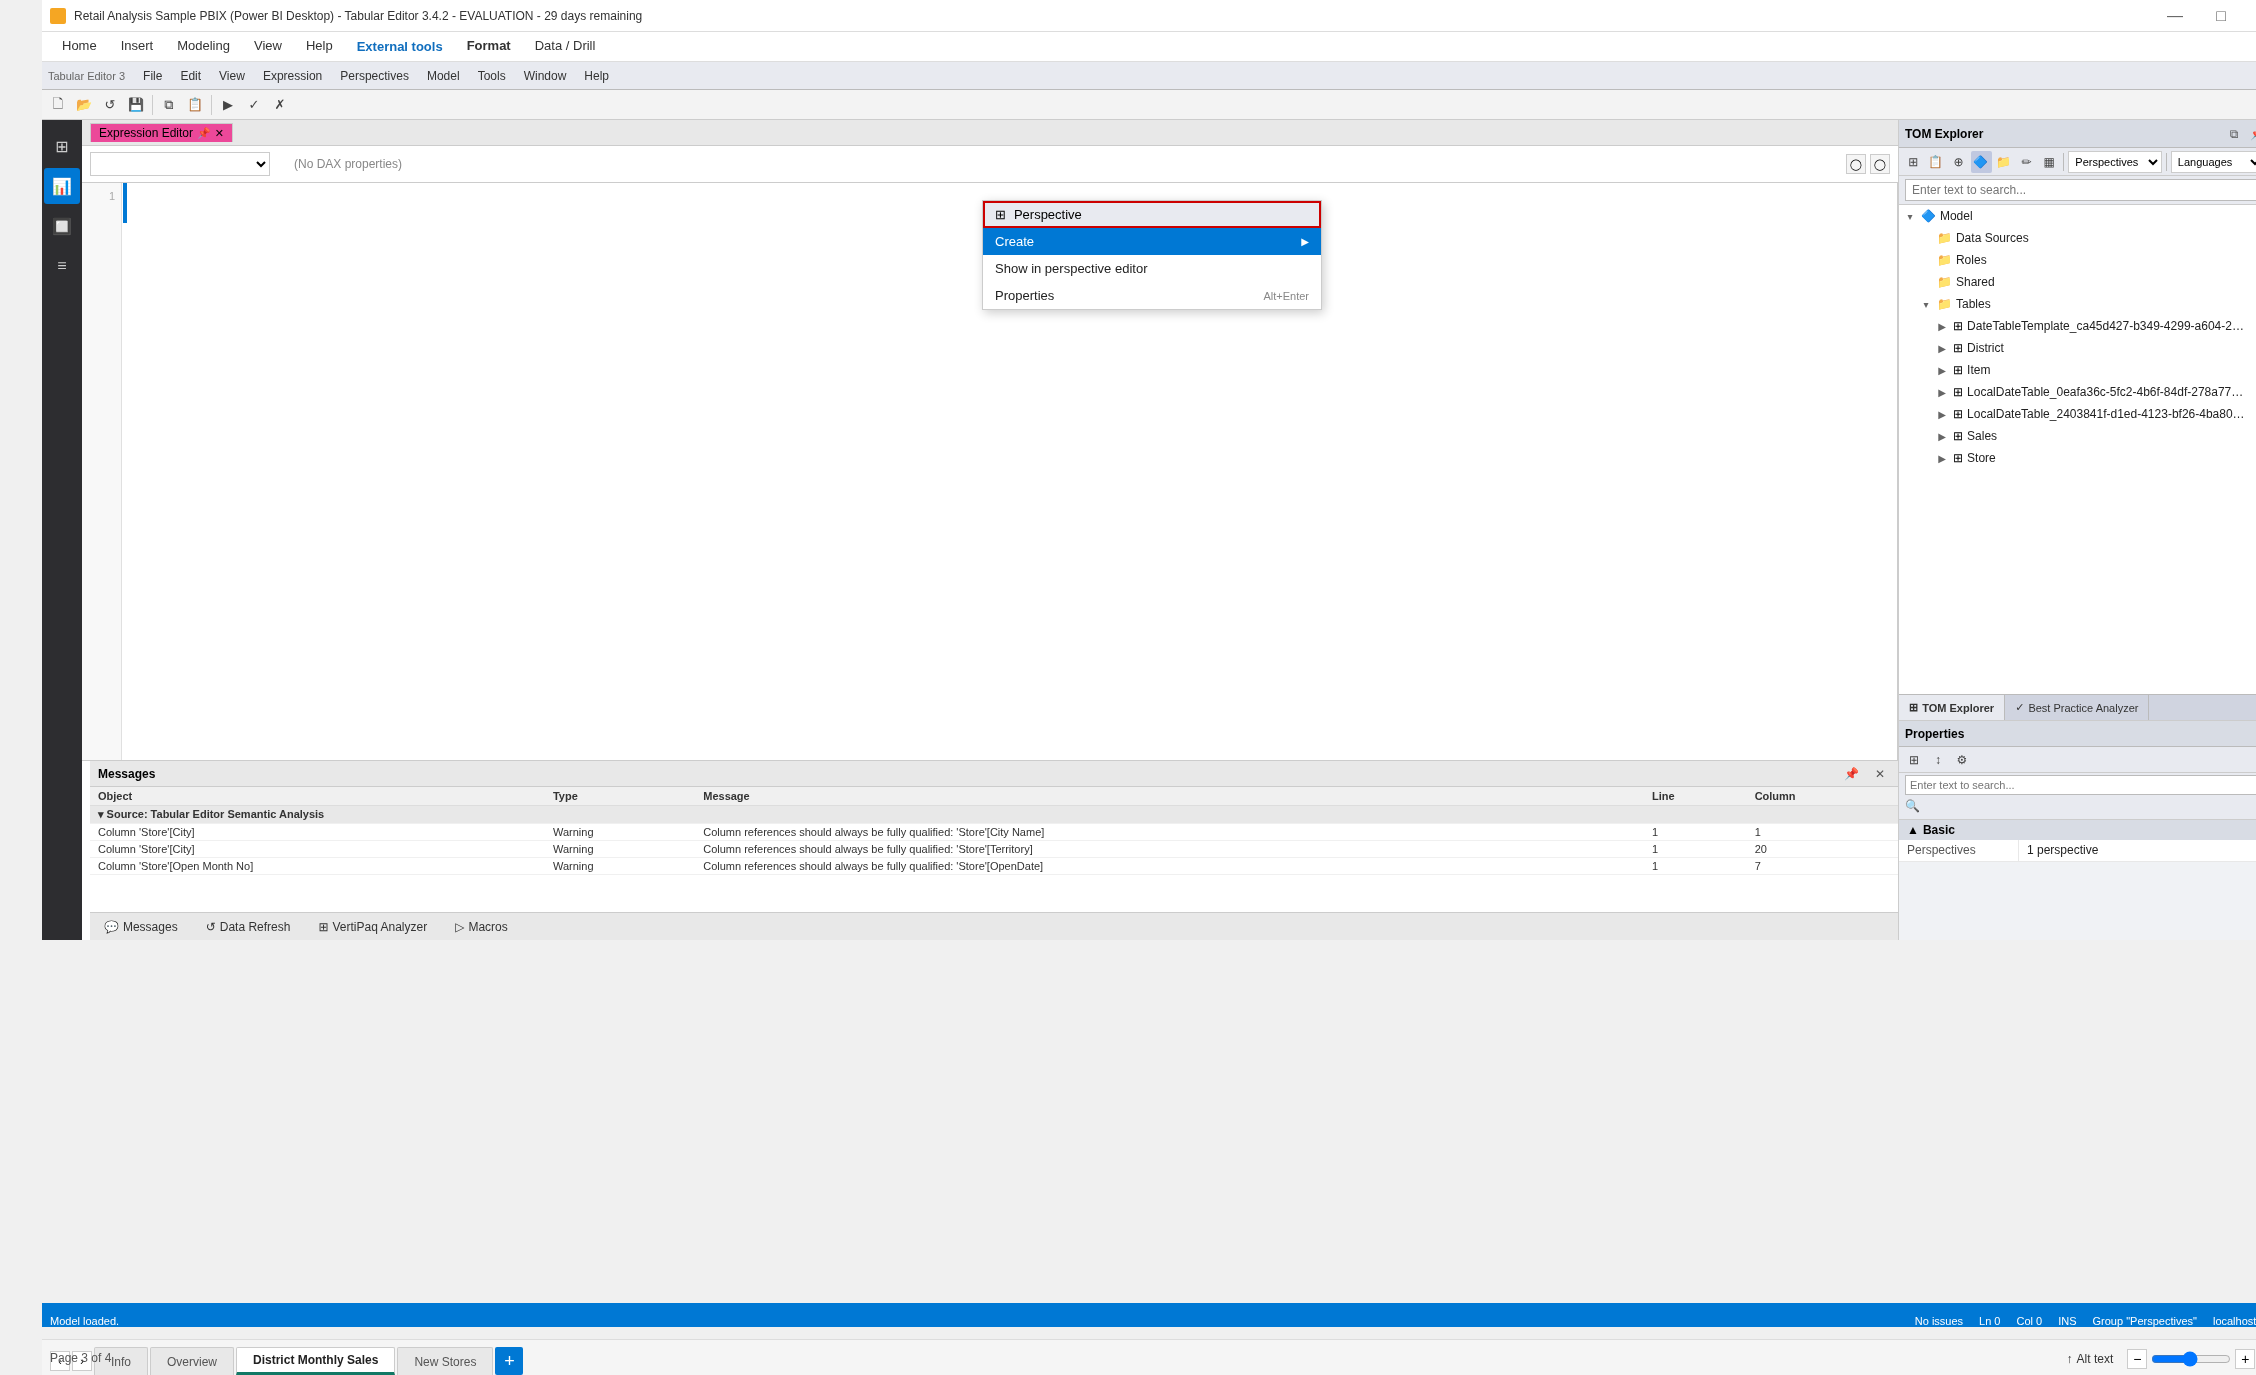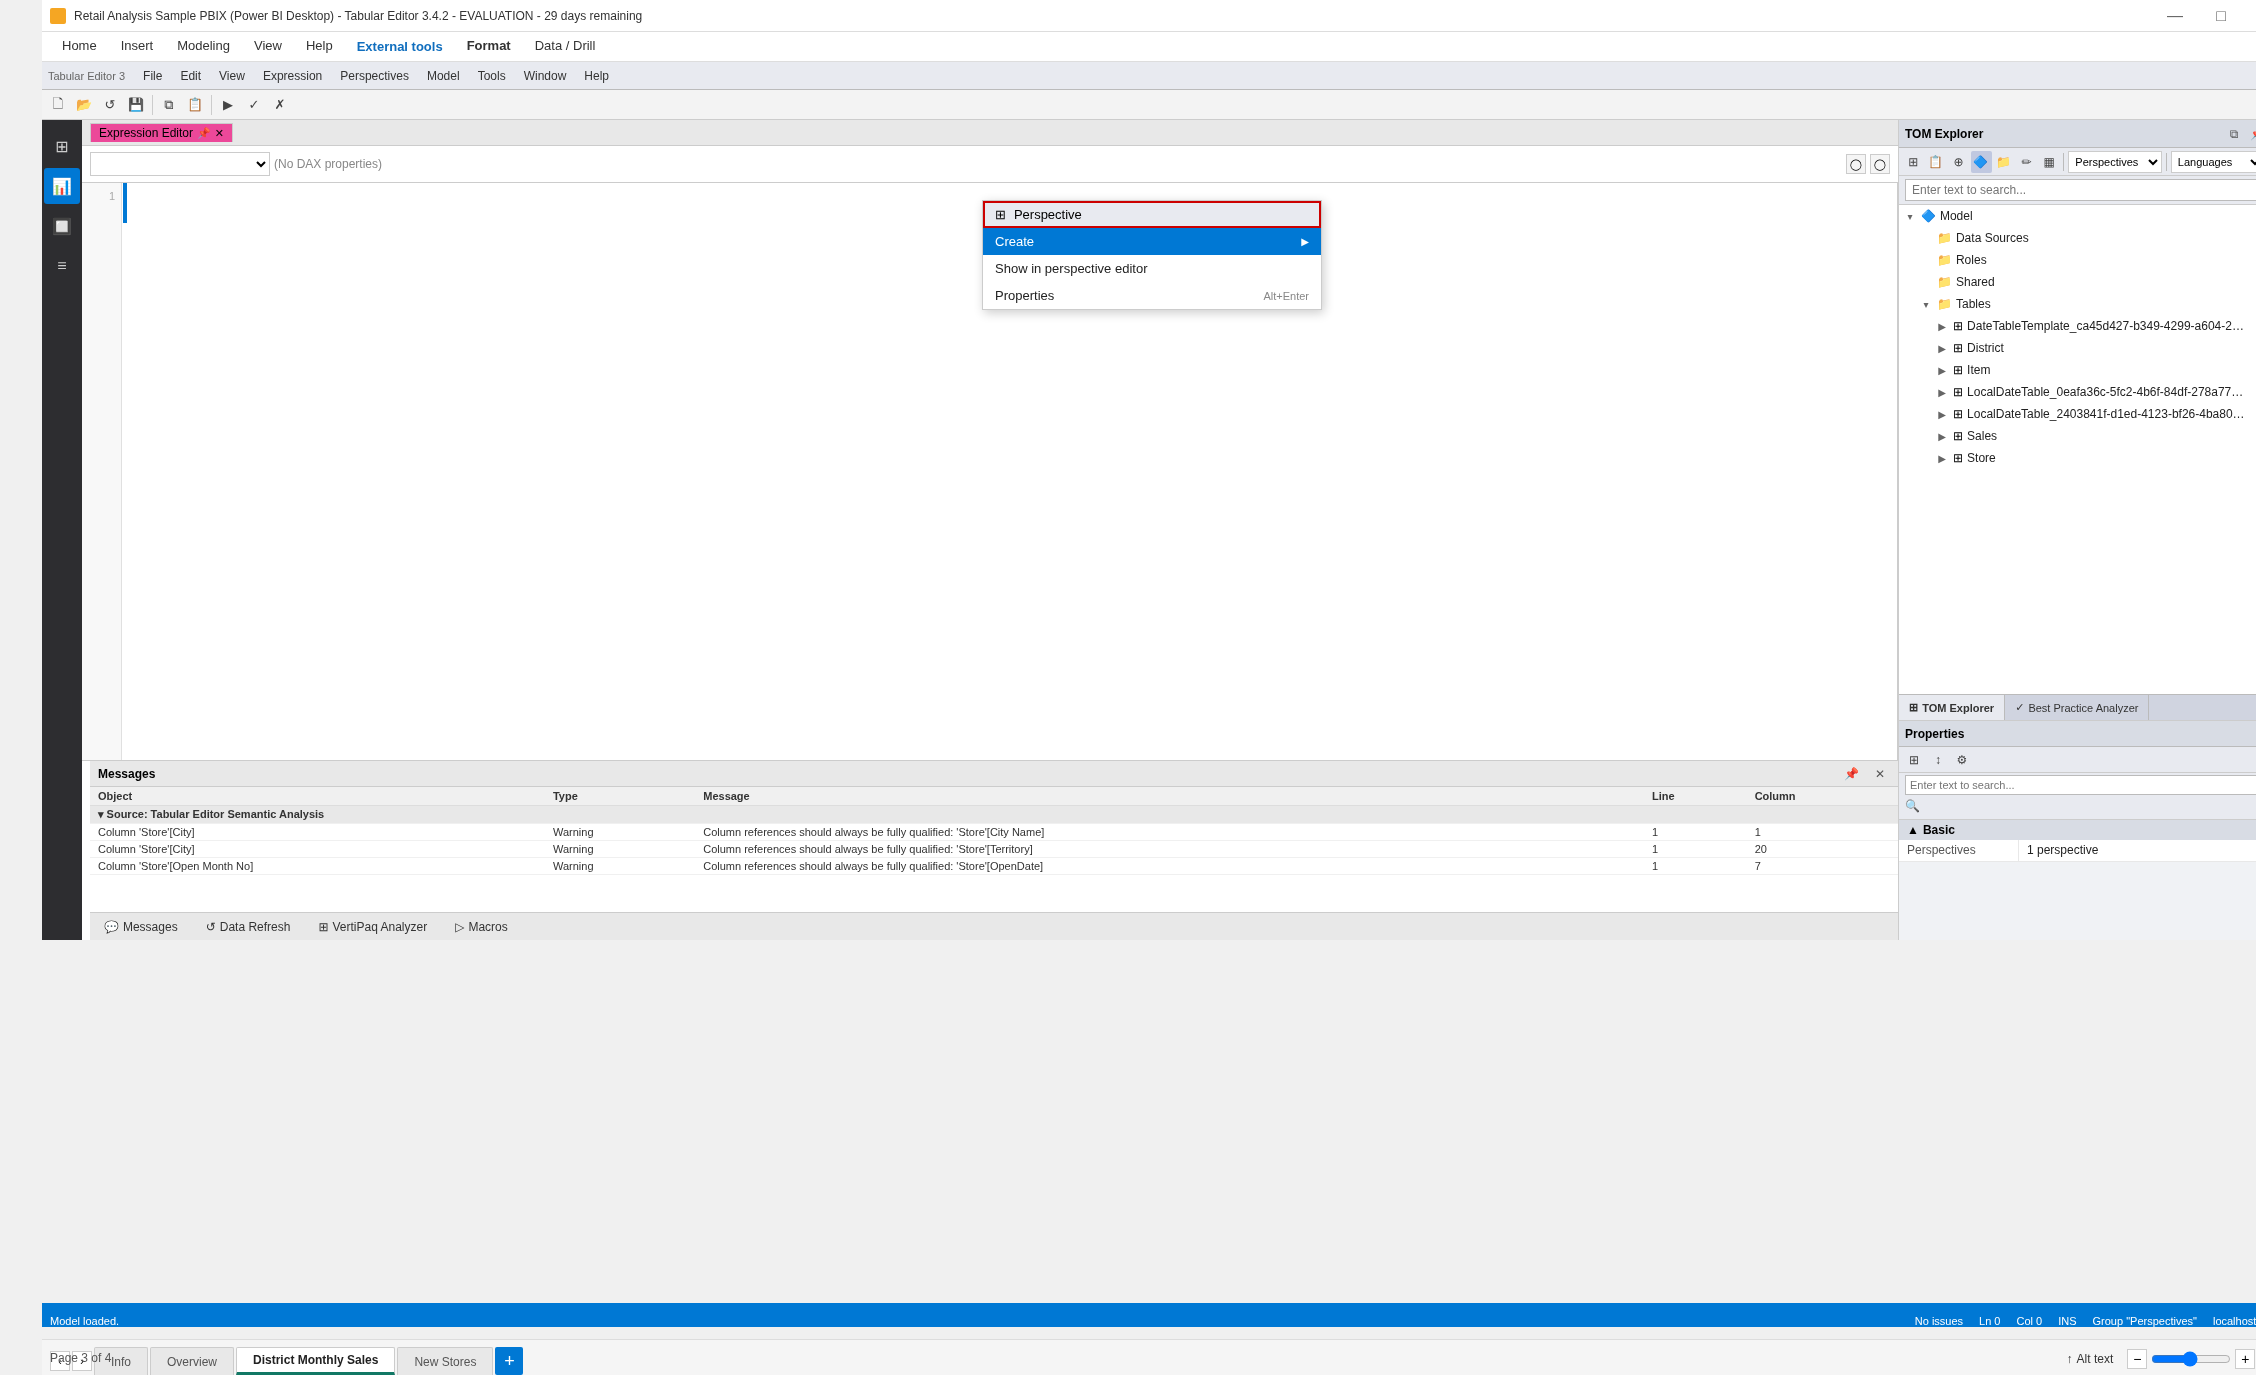--- a/index.html
+++ b/index.html
@@ -126,21 +126,21 @@
       border: 1px solid #ccc;
       border-bottom: none;
       font-size: 12px;
       cursor: pointer;
     }
     .expr-editor-body {
       display: flex;
       align-items: center;
       height: 36px;
       padding: 0 8px;
-      gap: 4px;
+      gap: 24px;
     }
     .dax-selector {
       width: 180px; height: 24px;
       border: 1px solid #ccc;
       background: #fff;
       font-size: 12px;
       padding: 0 4px;
     }
     .dax-label {
       font-size: 12px;

